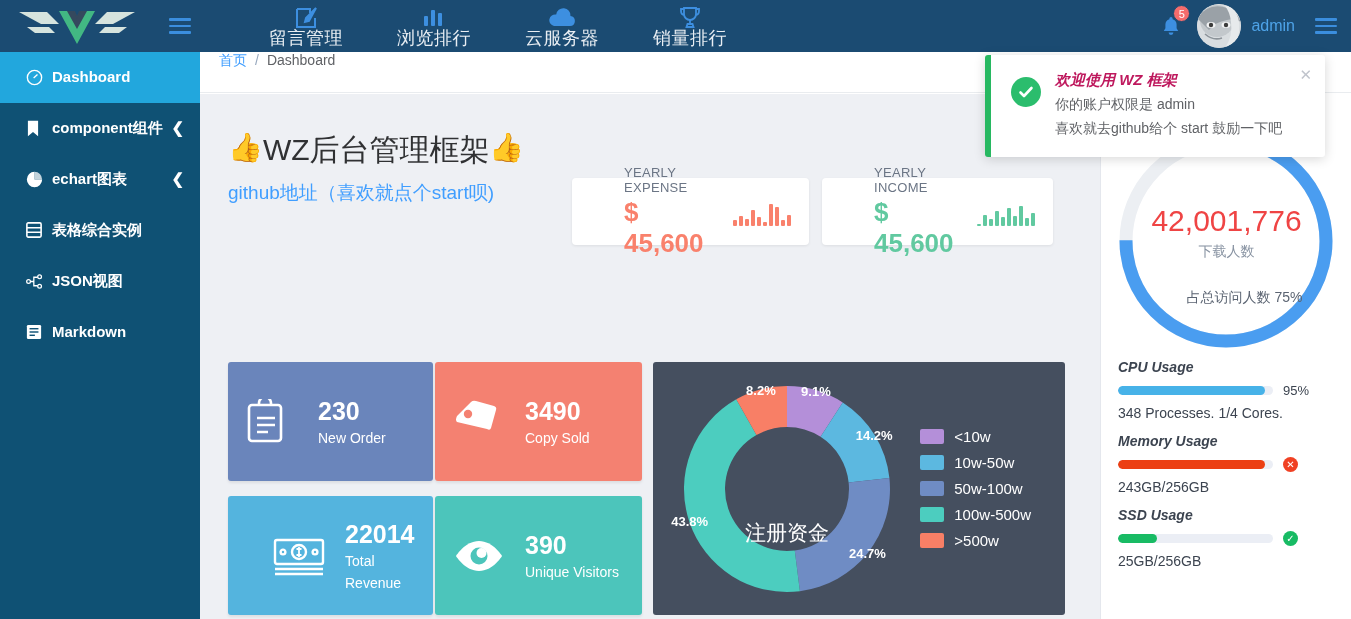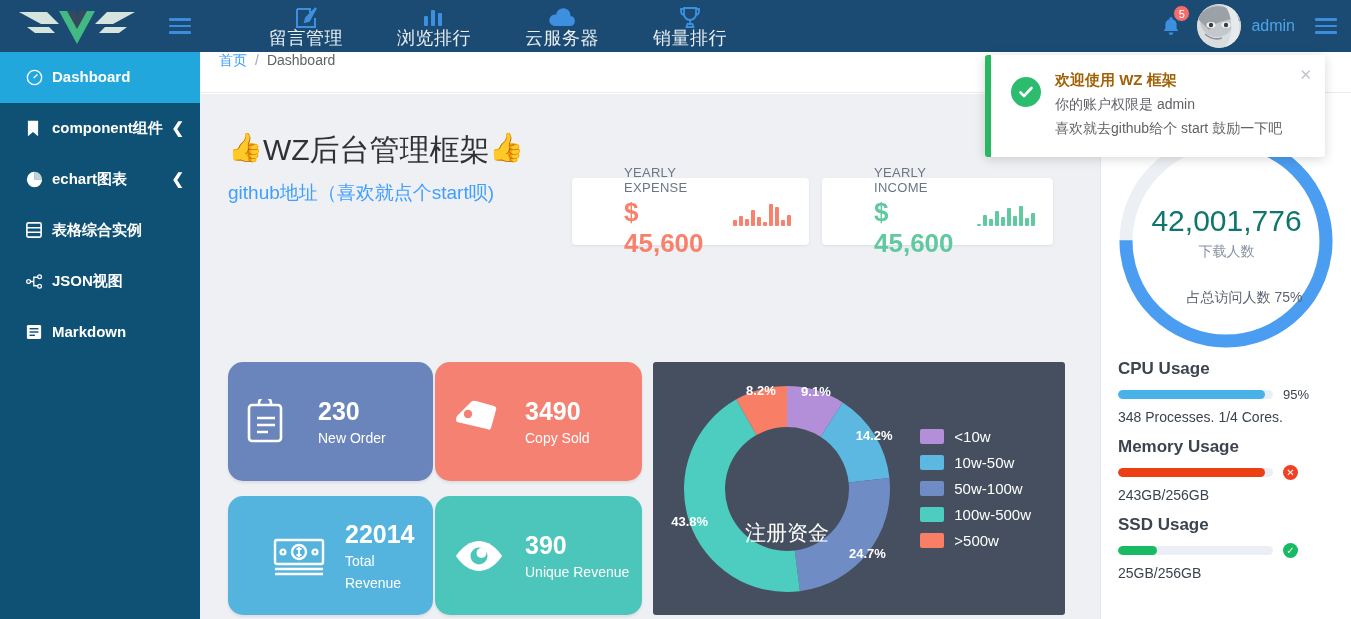--- a/index.html
+++ b/index.html
@@ -146,21 +146,21 @@
   .stat-card .sc-txt { flex: 1; margin-left: 34px; }
   .sc-label { font-size: 13px; color: #6b7585; letter-spacing: .3px; }
   .sc-value { font-size: 26px; font-weight: bold; margin-top: 2px; }
   .sc-value.expense { color: #f9816c; }
   .sc-value.income { color: #61c9a0; }
   .spark { display: flex; align-items: flex-end; height: 28px; gap: 2px; margin-left: 10px; }
   .spark i { width: 4px; display: block; border-radius: 1px; }
 
   
   .tile {
-    position: absolute; border-radius: 15px;
+    position: absolute; border-radius: 3px;
     display: flex; align-items: center; color: #fff;
     padding-left: 18px;
     box-shadow: 0 2px 3px rgba(0,0,0,.08);
   }
   .tile .t-ico { width: 72px; flex: 0 0 72px; display:flex; align-items:center; }
   .tile .t-num { font-size: 25px; font-weight: bold; line-height: 32px; }
   .tile .t-lbl { font-size: 14px; line-height: 22px; }
 
   
   .donut-card {
@@ -176,28 +176,28 @@
 
   
   .rail-title {
     position: absolute; left: 17px; top: 12px;
     font-size: 16px; color: #5b6472;
   }
   .gauge-wrap { position: absolute; left: 0; top: 35px; width: 251px; height: 225px; }
   .gauge-center {
     position: absolute; left: 0; top: 74px; width: 251px; text-align: center;
   }
-  .gauge-num { font-size: 30px; color: #0f766e; line-height: 36px; }
+  .gauge-num { font-size: 30px; color: #ef4444; line-height: 36px; }
   .gauge-sub { font-size: 14px; color: #8893a2; margin-top: 4px; }
   .gauge-foot {
     position: absolute; left: 0; top: 160px; width: 251px;
     text-align: center; font-size: 14px; color: #5b6472; padding-left: 36px;
   }
   .usage-block { position: absolute; left: 17px; top: 265px; width: 220px; }
-  .u-label { font-size: 17px; color: #3c4450; font-weight: bold; margin-bottom: 8px; }
+  .u-label { font-size: 14px; color: #3c4450; font-weight: bold; margin-bottom: 8px; font-style: italic; }
   .u-row { display: flex; align-items: center; gap: 10px; }
   .u-track {
     height: 9px; border-radius: 5px; background: #ebeef5; position: relative; overflow: hidden;
   }
   .u-fill { height: 9px; border-radius: 5px; display: block; }
   .u-pct { font-size: 13px; color: #3c4450; }
   .u-note { font-size: 14px; color: #3c4450; margin: 7px 0 12px; }
   .u-badge {
     width: 15px; height: 15px; border-radius: 50%;
     display: flex; align-items: center; justify-content: center;
@@ -212,21 +212,21 @@
     box-shadow: 0 2px 12px rgba(0,0,0,.16);
     border-left: 6px solid #27b861;
     padding: 14px 36px 14px 64px;
     z-index: 60;
   }
   .toast-ico {
     position: absolute; left: 20px; top: 22px;
     width: 30px; height: 30px; border-radius: 50%;
     background: #2bbd6d; display: flex; align-items: center; justify-content: center;
   }
-  .toast-title { font-size: 15px; font-weight: bold; color: #a16207; line-height: 22px; }
+  .toast-title { font-size: 15px; font-weight: bold; color: #be185d; line-height: 22px; font-style: italic; }
   .toast-line { font-size: 14px; color: #606266; line-height: 21px; margin-top: 3px; }
   .toast-close {
     position: absolute; right: 13px; top: 12px;
     color: #c0c4cc; font-size: 15px; cursor: pointer; line-height: 1;
   }
 </style>
 </head>
 <body>
 
 <div class="topbar">
@@ -505,21 +505,21 @@
     <div class="tile" style="left: 235px; top: 402px; width: 207px; height: 119px; background: rgb(76, 197, 187);">
       <span class="t-ico">
         <svg width="52" height="34" viewBox="0 0 52 34" fill="#fff">
           <path d="M26 2 C12 2 3 17 3 17 s9 15 23 15 s23-15 23-15 S40 2 26 2 Z"></path>
           <circle cx="26" cy="17" r="8.5" fill="#4cc5bb"></circle>
           <circle cx="28.5" cy="14" r="5" fill="#fff"></circle>
         </svg>
       </span>
       <div>
         <div class="t-num">390</div>
-        <div class="t-lbl">Unique Revenue</div>
+        <div class="t-lbl">Unique Visitors</div>
       </div>
     </div>
 
     <div class="donut-card" style="left:453px; top:268px; width:412px; height:253px;">
       <svg width="412" height="253" viewBox="0 0 412 253">
         <g id="donut-slices">
             <path d="M134 24 A103 103 0 0 1 189.73548896906823 40.382708023288586 L167.5495176318663 74.86143589751352 A62 62 0 0 0 134 65 Z" fill="#b48fd9"></path>
             <path d="M189.73548896906823 40.382708023288586 A103 103 0 0 1 236.4129814108909 116.01905110964822 L195.64664900461395 120.39010843493388 A62 62 0 0 0 167.5495176318663 74.86143589751352 Z" fill="#5cb8e0"></path>
             <path d="M236.4129814108909 116.01905110964822 A103 103 0 0 1 146.90932305712334 229.18781423539122 L141.77066048098686 188.51111148149764 A62 62 0 0 0 195.64664900461395 120.39010843493388 Z" fill="#6f8cc4"></path>
             <path d="M146.90932305712334 229.18781423539122 A103 103 0 0 1 83.24908382052588 37.37107326903892 L103.45090482400587 73.04860721048945 A62 62 0 0 0 141.77066048098686 188.51111148149764 Z" fill="#4ccdbf"></path>

